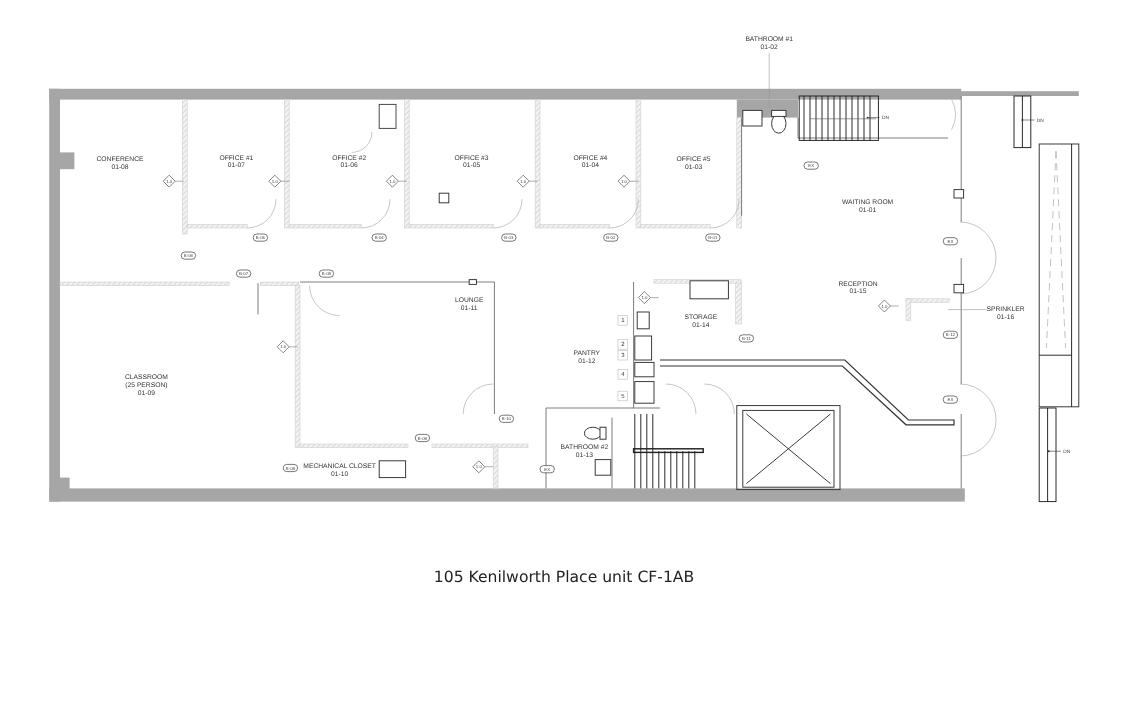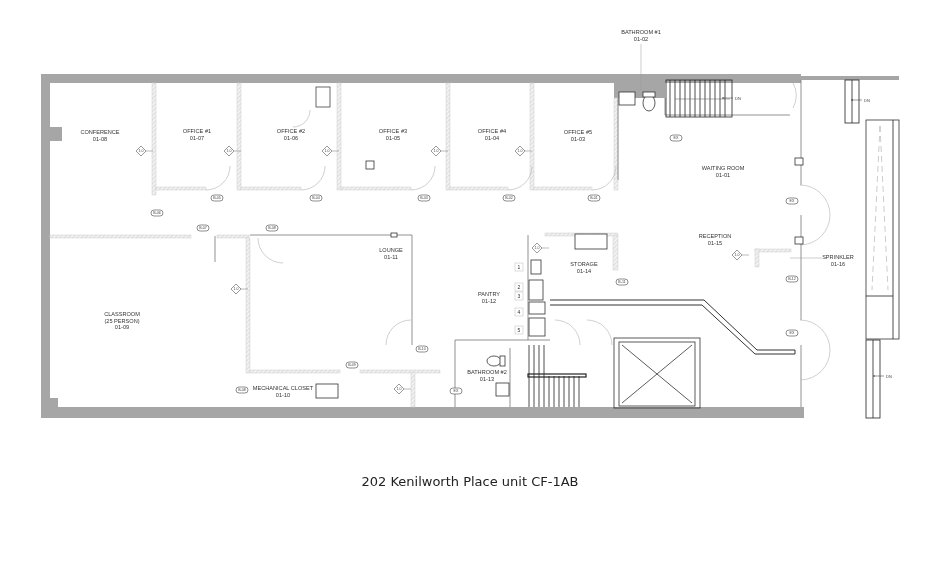--- a/index.html
+++ b/index.html
@@ -394,13 +394,13 @@
         <line x1="874" y1="376" x2="884" y2="376" stroke="#333" stroke-width="0.5"></line>
         <circle cx="874" cy="376" r="0.8" fill="#333"></circle>
         <text x="886" y="377.5" class="dn-text">DN</text>
       </g>
     </g>
 
   <line x1="641" y1="44" x2="641" y2="90" stroke="#999" stroke-width="0.5"></line>
   <line x1="790" y1="258" x2="822" y2="258" stroke="#999" stroke-width="0.5"></line>
 </svg>
 
-<div class="title">202 Kenilworth Place unit CF-1AB</div>
+<div class="title">105 Kenilworth Place unit CF-1AB</div>
 
 </body></html>

